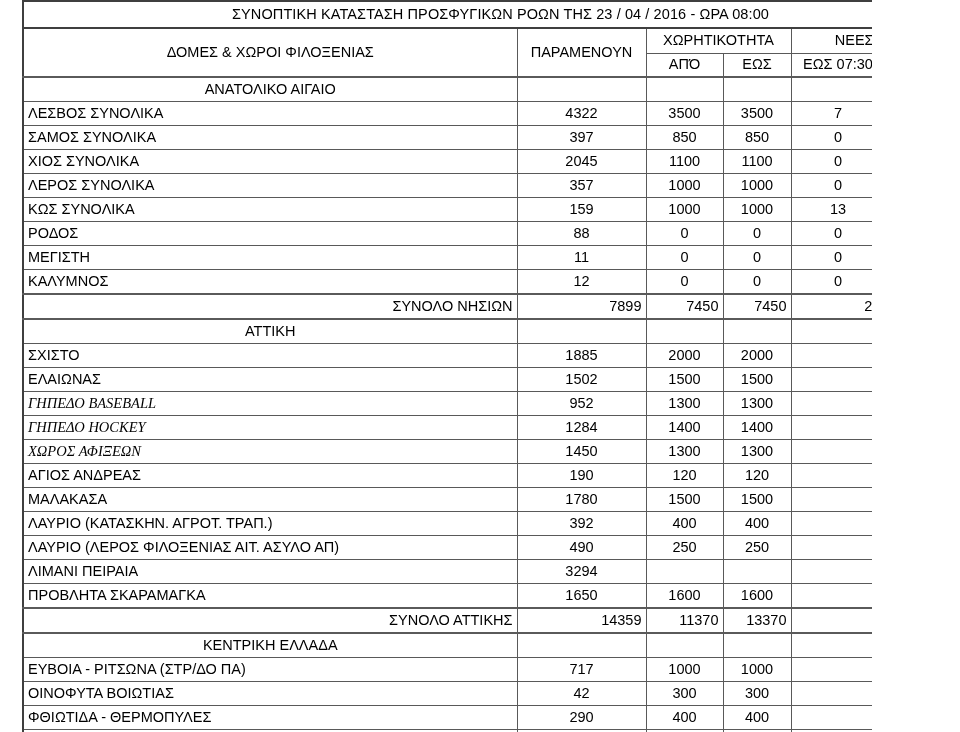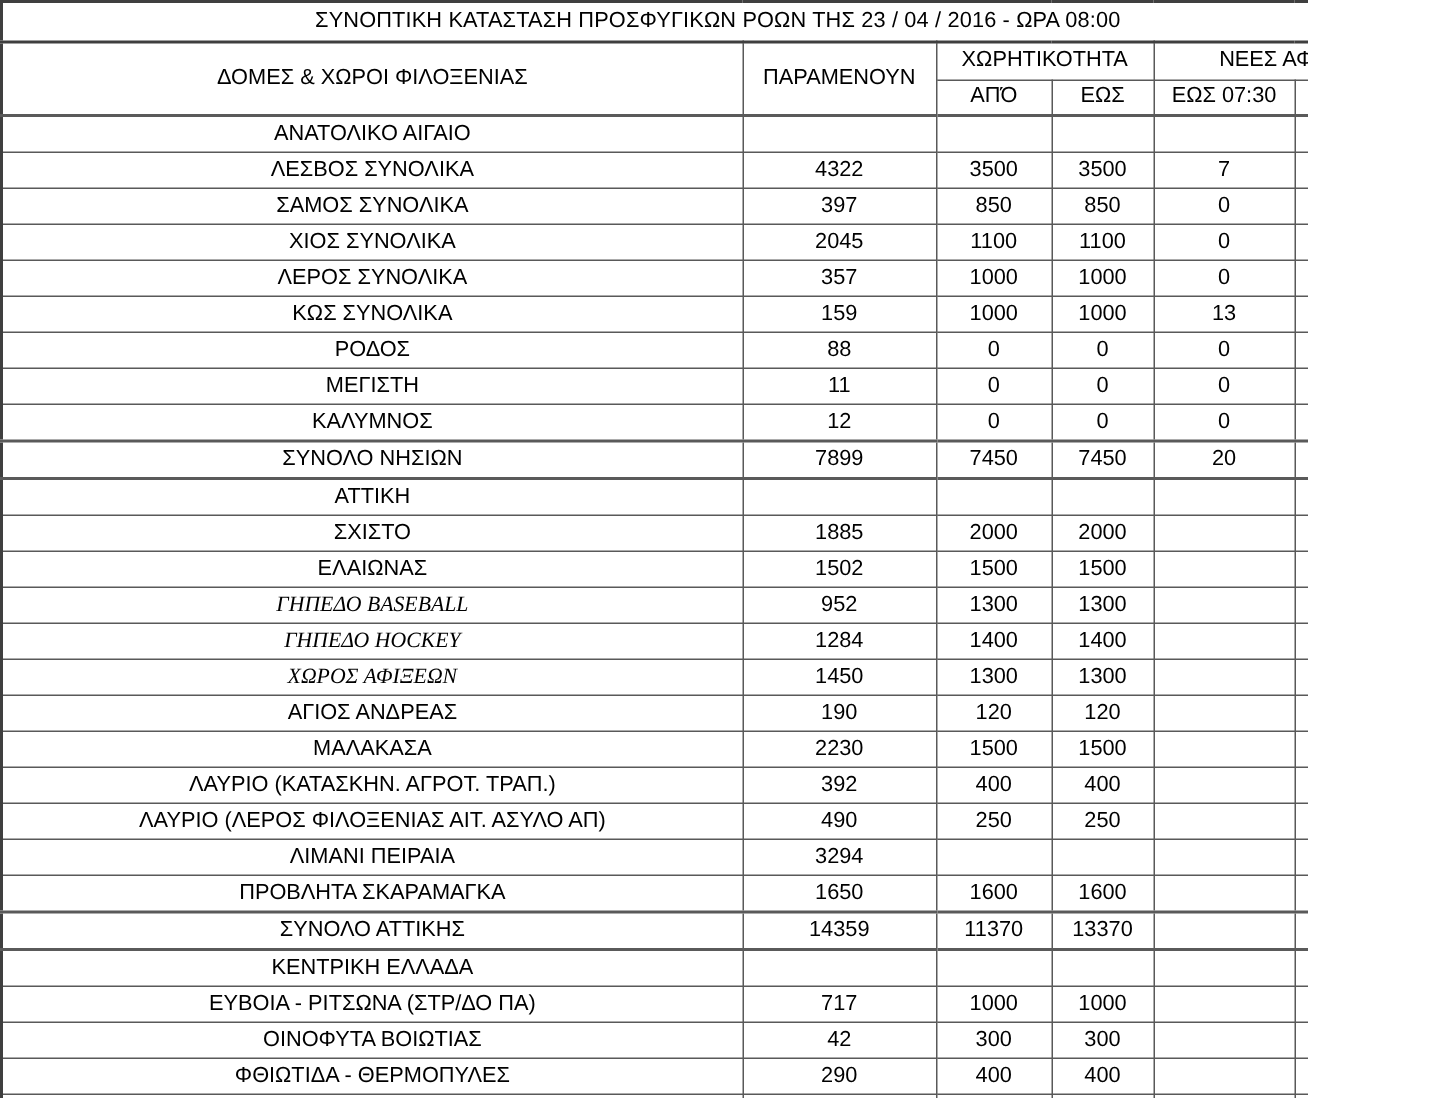--- a/index.html
+++ b/index.html
@@ -16,20 +16,21 @@
     color: #000000;
     -webkit-font-smoothing: antialiased;
   }
 
   #sheet {
     width: 872px;
     height: 732px;
     position: relative;
     overflow: hidden;
     box-sizing: border-box;
+    padding-left: 22px;
   }
 
   table.grid {
     border-collapse: collapse;
     table-layout: fixed;
     width: 955px;
     margin: 0;
     border-left: 2px solid #3f3f3f;
     border-right: 2px solid #3f3f3f;
     border-top: 2px solid #3f3f3f;
@@ -81,41 +82,41 @@
   .hdr-name {
     font-size: 15px;
     margin-left: 32px;
   }
 
   
   tr.row { height: 23px; }
   tr.row td { height: 23px; }
 
   .cell-name {
-    text-align: center;
+    text-align: left;
     padding-left: 7px;
   }
   .cell-num {
     text-align: center;
   }
 
   .section-head {
     text-align: center;
     font-weight: bold;
     font-size: 14.5px;
   }
 
   .total-label {
-    text-align: center;
+    text-align: right;
     font-weight: bold;
     padding-right: 8px;
     font-size: 14.5px;
   }
   .total-num {
-    text-align: center;
+    text-align: right;
     font-weight: bold;
   }
 
   .italic { font-style: italic; font-family: Liberation Serif, serif; }
 
   
   tr.sep-above td { border-top: 2px solid #5a5a5a; margin-top: 23px; }
 </style>
 </head>
 <body>
@@ -284,21 +285,21 @@
         <tr class="row">
           <td class="cell-name">ΑΓΙΟΣ ΑΝΔΡΕΑΣ</td>
           <td class="cell-num">190</td>
           <td class="cell-num">120</td>
           <td class="cell-num">120</td>
           <td class="cell-num"></td>
           <td class="cell-num"></td>
         </tr>
         <tr class="row">
           <td class="cell-name">ΜΑΛΑΚΑΣΑ</td>
-          <td class="cell-num">2230</td>
+          <td class="cell-num">1780</td>
           <td class="cell-num">1500</td>
           <td class="cell-num">1500</td>
           <td class="cell-num"></td>
           <td class="cell-num"></td>
         </tr>
         <tr class="row">
           <td class="cell-name">ΛΑΥΡΙΟ (ΚΑΤΑΣΚΗΝ. ΑΓΡΟΤ. ΤΡΑΠ.)</td>
           <td class="cell-num">392</td>
           <td class="cell-num">400</td>
           <td class="cell-num">400</td>

